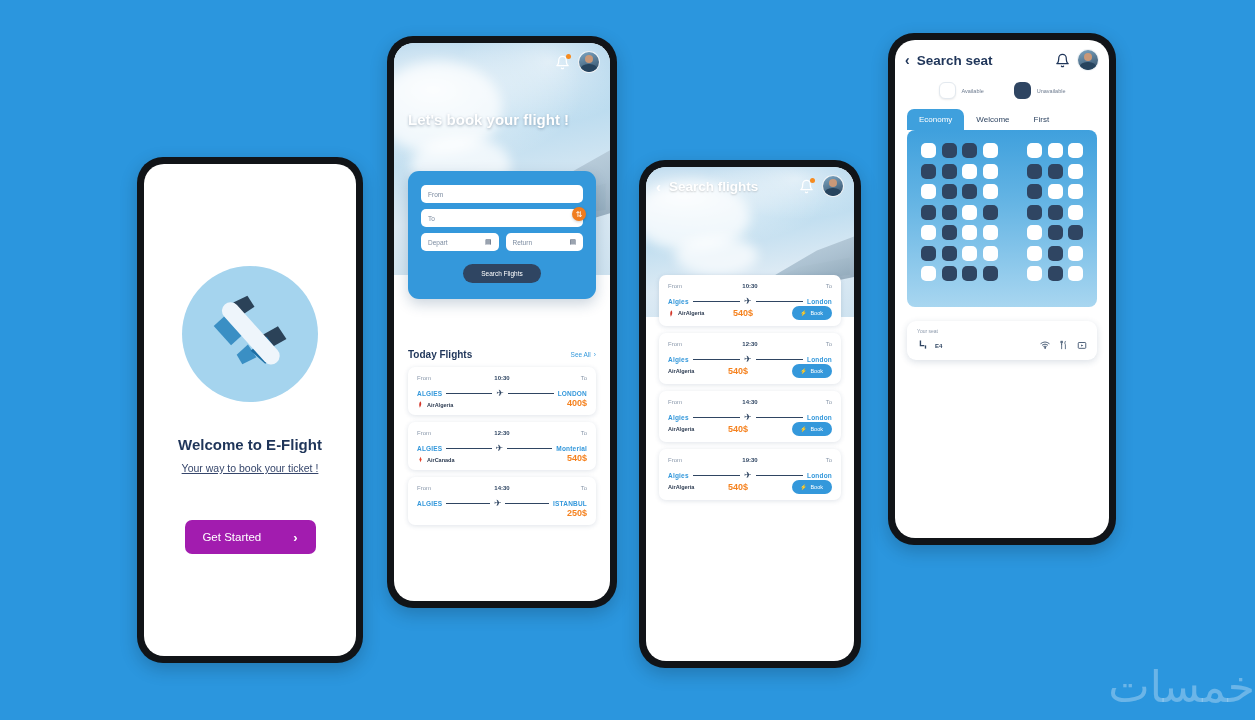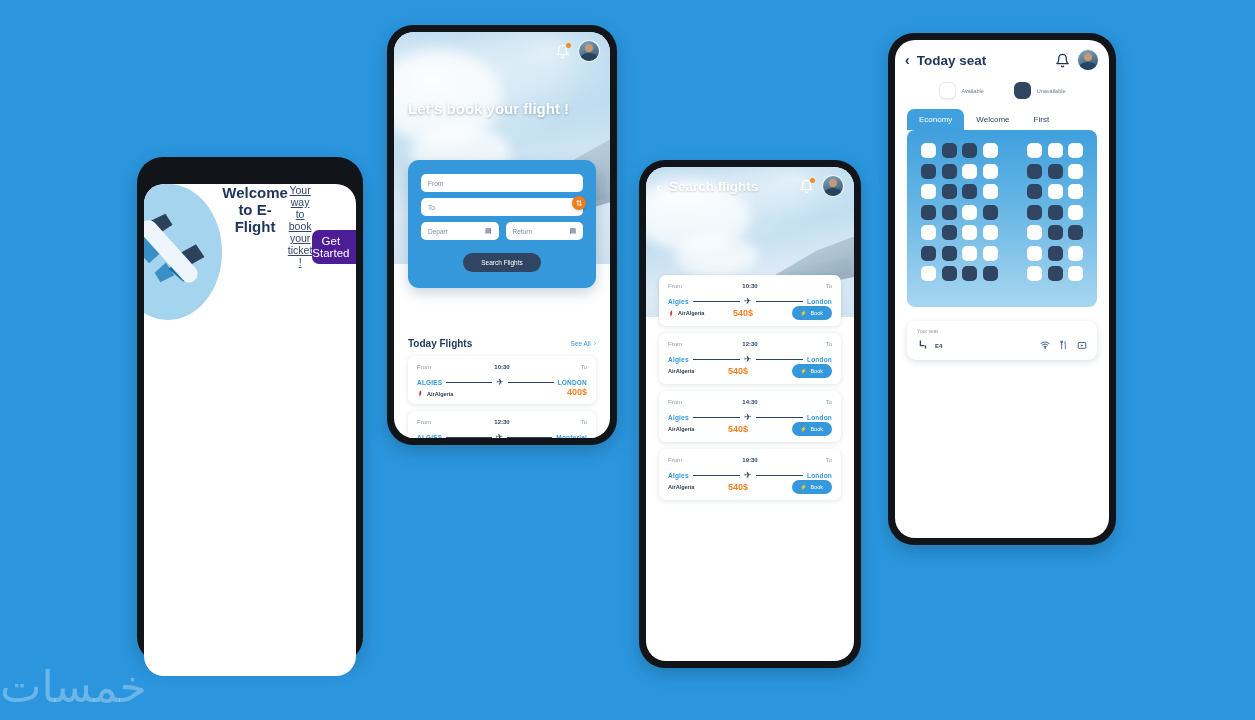--- a/index.html
+++ b/index.html
@@ -6,21 +6,21 @@
   html, body {
     width: 1255px; height: 720px;
     overflow: hidden;
     font-family: "Liberation Sans", sans-serif;
   }
   body { background: #2b96de; position: relative; }
 
   
   #watermark {
     position: absolute; left: 0; right: 0; bottom: 8px;
-    text-align: left;
+    text-align: right;
     font-size: 44px;
     font-family: "DejaVu Sans", sans-serif;
     color: rgba(255,255,255,0.30);
     letter-spacing: 2px;
     user-select: none;
   }
 
   
   .phone {
     position: absolute;
@@ -31,47 +31,47 @@
   }
   .screen {
     width: 100%; height: 100%;
     background: #ffffff;
     border-radius: 20px;
     overflow: hidden;
     position: relative;
   }
 
   #phone-onboarding { left: 137px; top: 157px; width: 226px; height: 506px; }
-  #phone-home       { left: 387px; top: 25px;  width: 230px; height: 420px; }
+  #phone-home       { left: 387px; top: 36px;  width: 230px; height: 572px; }
   #phone-search     { left: 639px; top: 160px; width: 222px; height: 508px; }
   #phone-seat       { left: 888px; top: 33px;  width: 228px; height: 512px; }
 
   
   #phone-onboarding .screen {
-    display: flex; 
-    justify-content: center; margin-top: 20px;
+    display: flex; flex-direction: column;
+    align-items: center; justify-content: center;
   }
   .hero-circle {
     width: 136px; height: 136px; border-radius: 50%;
     background: #a5d4ee;
     display: flex; align-items: center; justify-content: center;
     margin-bottom: 34px;
   }
   .hero-circle svg { width: 108px; height: 108px; display: block; }
   .welcome-title {
     font-size: 15px; font-weight: bold; color: #1f3559;
     margin-bottom: 9px; text-align: center;
   }
   .welcome-sub {
     font-size: 10.5px; color: #36466b; text-align: center; text-decoration: underline;
   }
   .get-started {
     margin-top: 46px;
     width: 131px; height: 34px;
-    background: #4c1d95; color: #fff;
+    background: #a21caf; color: #fff;
     border: none; border-radius: 7px;
     font-size: 11.5px; font-family: inherit;
     display: flex; align-items: center; justify-content: center;
     gap: 32px; cursor: pointer;
   }
   .get-started .chev { font-size: 13px; font-weight: bold; }
 
   
   .sky {
     position: relative;
@@ -591,21 +591,21 @@
 
     </div>
   </div>
 </div>
 
 <div class="phone" id="phone-seat">
   <div class="screen">
 
     <div class="seat-top">
       <span class="back">‹</span>
-      <span class="ttl">Today seat</span>
+      <span class="ttl">Search seat</span>
       <div class="spacer"></div>
       <div class="bell">
         <svg viewBox="0 0 24 24" fill="none" stroke="#1f3559" stroke-width="2" stroke-linecap="round" stroke-linejoin="round" aria-hidden="true">
           <path d="M18 8a6 6 0 0 0-12 0c0 7-3 9-3 9h18s-3-2-3-9"></path>
           <path d="M13.7 21a2 2 0 0 1-3.4 0"></path>
         </svg>
       </div>
       <div class="avatar"></div>
     </div>
 

